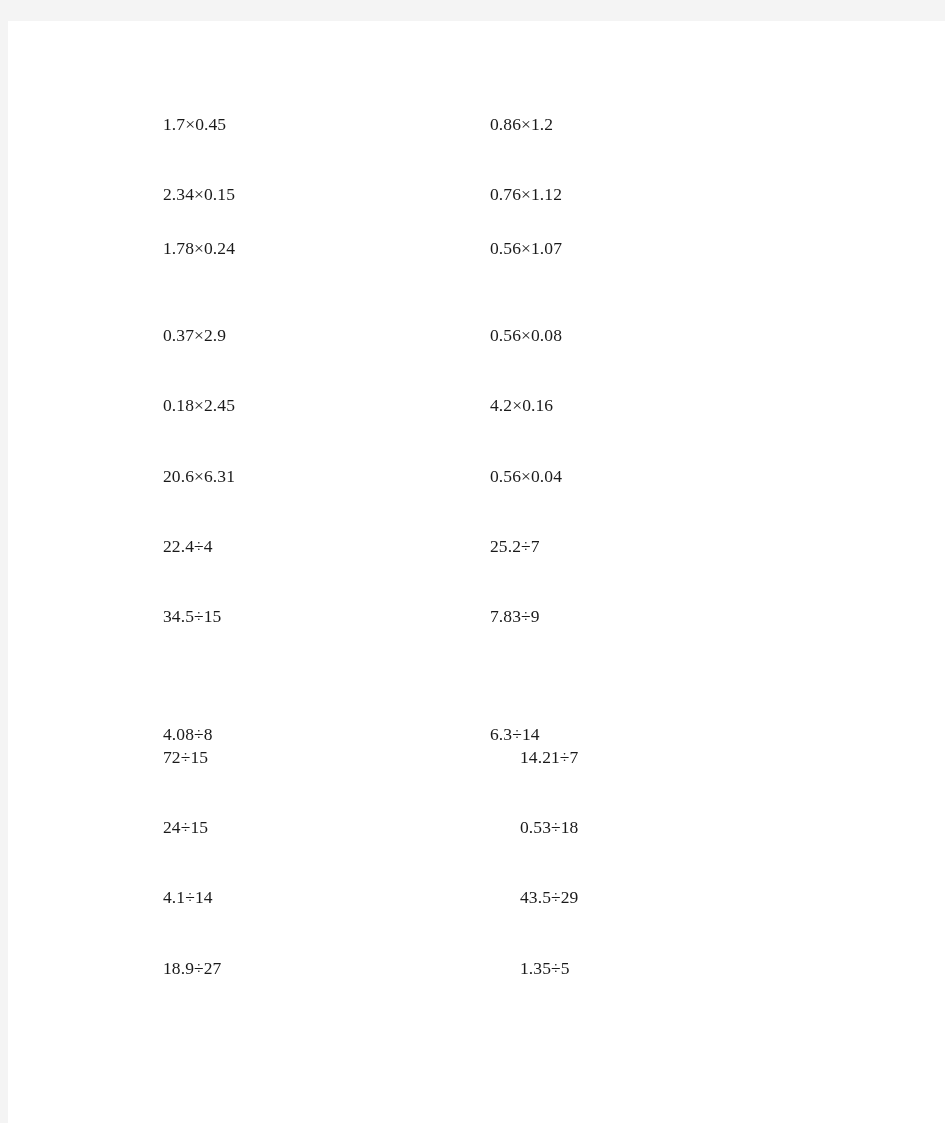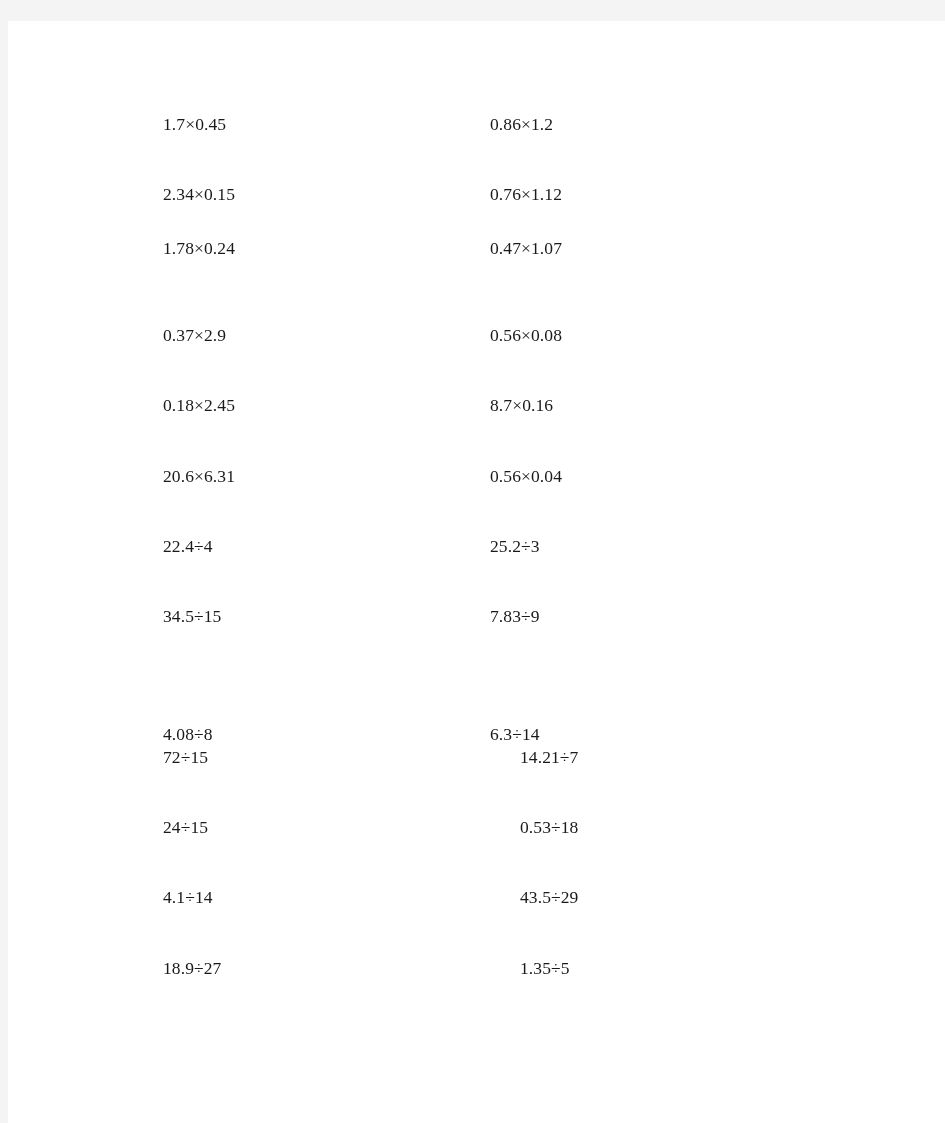--- a/index.html
+++ b/index.html
@@ -72,37 +72,37 @@
       <div class="problem-row" style="top: 91px;">
         <div class="problem col-left">1.7×0.45</div>
         <div class="problem col-right">0.86×1.2</div>
       </div>
       <div class="problem-row" style="top: 161.3px;">
         <div class="problem col-left">2.34×0.15</div>
         <div class="problem col-right">0.76×1.12</div>
       </div>
       <div class="problem-row" style="top: 215px;">
         <div class="problem col-left">1.78×0.24</div>
-        <div class="problem col-right">0.47×1.07</div>
+        <div class="problem col-right">0.56×1.07</div>
       </div>
       <div class="problem-row" style="top: 301.9px;">
         <div class="problem col-left">0.37×2.9</div>
         <div class="problem col-right">0.56×0.08</div>
       </div>
       <div class="problem-row" style="top: 372.2px;">
         <div class="problem col-left">0.18×2.45</div>
-        <div class="problem col-right">8.7×0.16</div>
+        <div class="problem col-right">4.2×0.16</div>
       </div>
       <div class="problem-row" style="top: 442.5px;">
         <div class="problem col-left">20.6×6.31</div>
         <div class="problem col-right">0.56×0.04</div>
       </div>
       <div class="problem-row" style="top: 512.8px;">
         <div class="problem col-left">22.4÷4</div>
-        <div class="problem col-right">25.2÷3</div>
+        <div class="problem col-right">25.2÷7</div>
       </div>
       <div class="problem-row" style="top: 583.1px; text-align: center;">
         <div class="problem col-left">34.5÷15</div>
         <div class="problem col-right">7.83÷9</div>
       </div>
       <div class="problem-row" style="top: 653.4px; margin-top: 48px;">
         <div class="problem col-left">4.08÷8</div>
         <div class="problem col-right">6.3÷14</div>
       </div>
       <div class="problem-row" style="top: 723.7px;">

